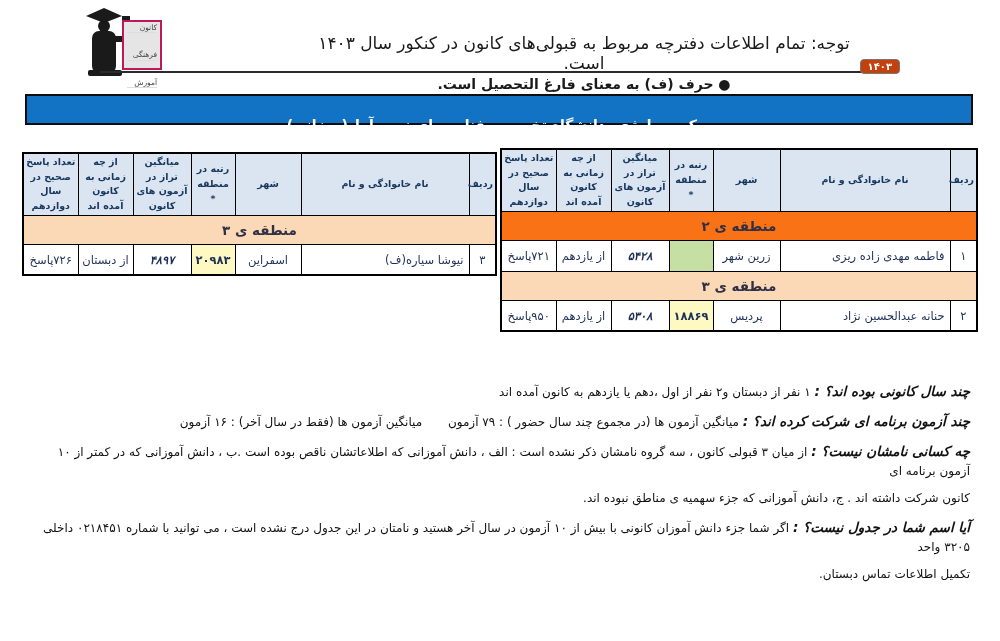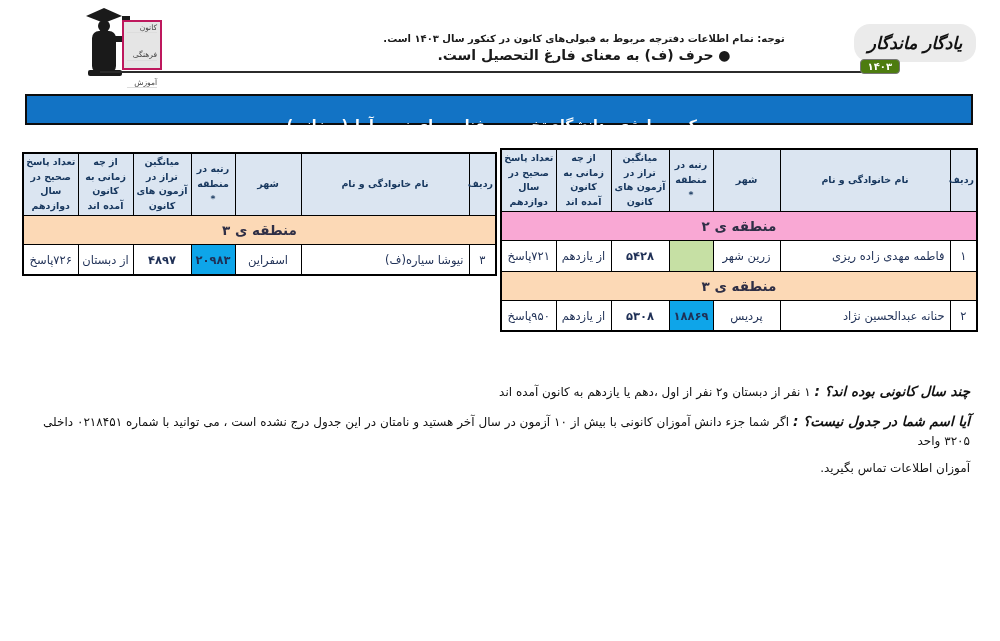--- a/index.html
+++ b/index.html
@@ -10,52 +10,52 @@
   .header { position:absolute; top:0; left:0; width:1000px; height:92px; }
   .logo { position:absolute; left:78px; top:4px; width:86px; height:76px; }
   .logo svg { position:absolute; left:0; top:0; }
   .logo-scroll { position:absolute; right:2px; top:16px; width:40px; height:50px; background:#e5e5e5;
                  border:2px solid #be185d; display:flex; flex-direction:column; justify-content:space-around;
                  padding:2px 3px; direction:rtl;gap:18px; }
   .logo-scroll span { font-size:7.5px; color:#444; text-align:right; line-height:1.1; border-bottom:1px solid #ddd; }
   .logo-scroll span.hl { background:#555; color:#fff; text-align:center; border-bottom:none; }
   .header-rule { position:absolute; left:100px; top:71px; width:768px; height:2px; background:#2b2b2b; }
   .note { position:absolute; right:146px; top:33px; width:540px; direction:rtl; text-align:center; }
-  .note-main { font-size:10px; font-weight:bold; color:#1a1a1a; }
+  .note-main { font-size:17px; font-weight:normal; color:#1a1a1a; }
   .note-sub { font-size:14px; font-weight:bold; color:#1a1a1a; margin-top:3px; }
   .brand-pill { position:absolute; right:24px; top:24px; width:122px; height:38px; background:#ebebeb;
                 border-radius:16px; display:flex; align-items:center; justify-content:center; }
   .brand-text { font-family:"DejaVu Serif", serif; font-style:italic; font-weight:bold; font-size:17px; color:#111; }
-  .brand-year { position:absolute; right:100px; top:59px; background:#4d7c0f; color:#fff; font-size:10px;
+  .brand-year { position:absolute; right:100px; top:59px; background:#c2410c; color:#fff; font-size:10px;
                 font-weight:bold; padding:1px 7px; border-radius:4px; border:1px solid #777; }
 
   
   .title-bar { position:absolute; left:25px; top:94px; width:948px; height:31px; background:#1273c5;
                border:2px solid #0d0d0d; display:flex; align-items:center; justify-content:center; }
   .title-bar span { color:#fff; font-weight:bold; font-size:14px; direction:rtl;margin-top:30px; }
 
   
   .tables { position:absolute; top:148px; right:22px; left:22px; display:flex; direction:rtl;
             justify-content:space-between; align-items:flex-start; }
   table { border-collapse:collapse; direction:rtl; table-layout:fixed; background:#fff; }
   table, td { border:1px solid #000; }
   table { border:2px solid #000; }
   td { vertical-align:middle; }
   .t-right { width:474px; }
   .t-left  { width:470px; margin-top:4px; }
   td.h { background:#dbe5f1; color:#17375e; font-weight:bold; font-size:9.5px; text-align:center;
          height:57px; line-height:1.55; padding:1px 2px; }
   tr.band td { height:29px; text-align:center; font-weight:bold; font-size:13.5px; color:#2f2f46; }
-  tr.band td.green { background:#f9a8d4; }
+  tr.band td.green { background:#f97316; }
   tr.band td.peach { background:#fcd9b6; }
   tr.data td { height:31px; font-size:11.5px; color:#1f3056; text-align:center; }
   tr.data td.name { text-align:right; padding-right:5px; }
   tr.data td.rank-green { background:#c6e0a4; }
-  tr.data td.rank-peach { background:#0ea5e9; font-weight:bold; }
-  tr.data td.num { font-weight:bold; }
+  tr.data td.rank-peach { background:#fef9c3; font-weight:bold; }
+  tr.data td.num { font-weight:bold;font-style:italic; }
 
   
   .faq { position:absolute; top:381px; right:30px; left:30px; direction:rtl; text-align:right; color:#111; }
   .faq .line { margin-bottom:9px; font-size:12px; line-height:1.55; }
   .faq .lbl { font-weight:bold; font-size:13.5px;font-style:italic; }
   .faq .gap-b { margin-right:22px; }
 </style>
 </head>
 <body>
 
@@ -78,23 +78,20 @@
     </div>
   </div>
 
   <div class="note">
     <div class="note-main">توجه: تمام اطلاعات دفترچه مربوط به قبولی‌های کانون در کنکور سال ۱۴۰۳ است.</div>
     <div class="note-sub">● حرف (ف) به معنای فارغ التحصیل است.</div>
   </div>
 
   <div class="header-rule"></div>
 
-  <div class="brand-pill">
-    <span class="brand-text">یادگار ماندگار</span>
-  </div>
   <div class="brand-year">۱۴۰۳</div>
 </div>
 
 <div class="title-bar">
   <span>میکروبیولوژی--دانشگاه تخصصی فناوریهای نوین آمل(روزانه )</span>
 </div>
 
 <div class="tables">
 
   <table class="t-right">
@@ -179,19 +176,31 @@
   </tbody>
     </table>
 </div>
 
 <div class="faq">
   <div class="line">
     <span class="lbl">چند سال کانونی بوده اند؟ :</span>
     <span>۱ نفر از دبستان و۲ نفر از اول ،دهم یا یازدهم به کانون آمده اند</span>
   </div>
   <div class="line">
+    <span class="lbl">چند آزمون برنامه ای شرکت کرده اند؟ :</span>
+    <span>میانگین آزمون ها (در مجموع چند سال حضور ) : ۷۹ آزمون</span>
+    <span class="gap-b">میانگین آزمون ها (فقط در سال آخر) : ۱۶ آزمون</span>
+  </div>
+  <div class="line">
+    <span class="lbl">چه کسانی نامشان نیست؟ :</span>
+    <span>از میان ۳ قبولی کانون ، سه گروه نامشان ذکر نشده است : الف ، دانش آموزانی که اطلاعاتشان ناقص بوده است .ب ، دانش آموزانی که در کمتر از ۱۰ آزمون برنامه ای</span>
+  </div>
+  <div class="line">
+    <span>کانون شرکت داشته اند . ج، دانش آموزانی که جزء سهمیه ی مناطق نبوده اند.</span>
+  </div>
+  <div class="line">
     <span class="lbl">آیا اسم شما در جدول نیست؟ :</span>
     <span>اگر شما جزء دانش آموزان کانونی با بیش از ۱۰ آزمون در سال آخر هستید و نامتان در این جدول درج نشده است ، می توانید با شماره ۰۲۱۸۴۵۱ داخلی ۳۲۰۵ واحد</span>
   </div>
   <div class="line">
-    <span>آموزان اطلاعات تماس بگیرید.</span>
+    <span>تکمیل اطلاعات تماس دبستان.</span>
   </div>
 </div>
 
 </body></html>

